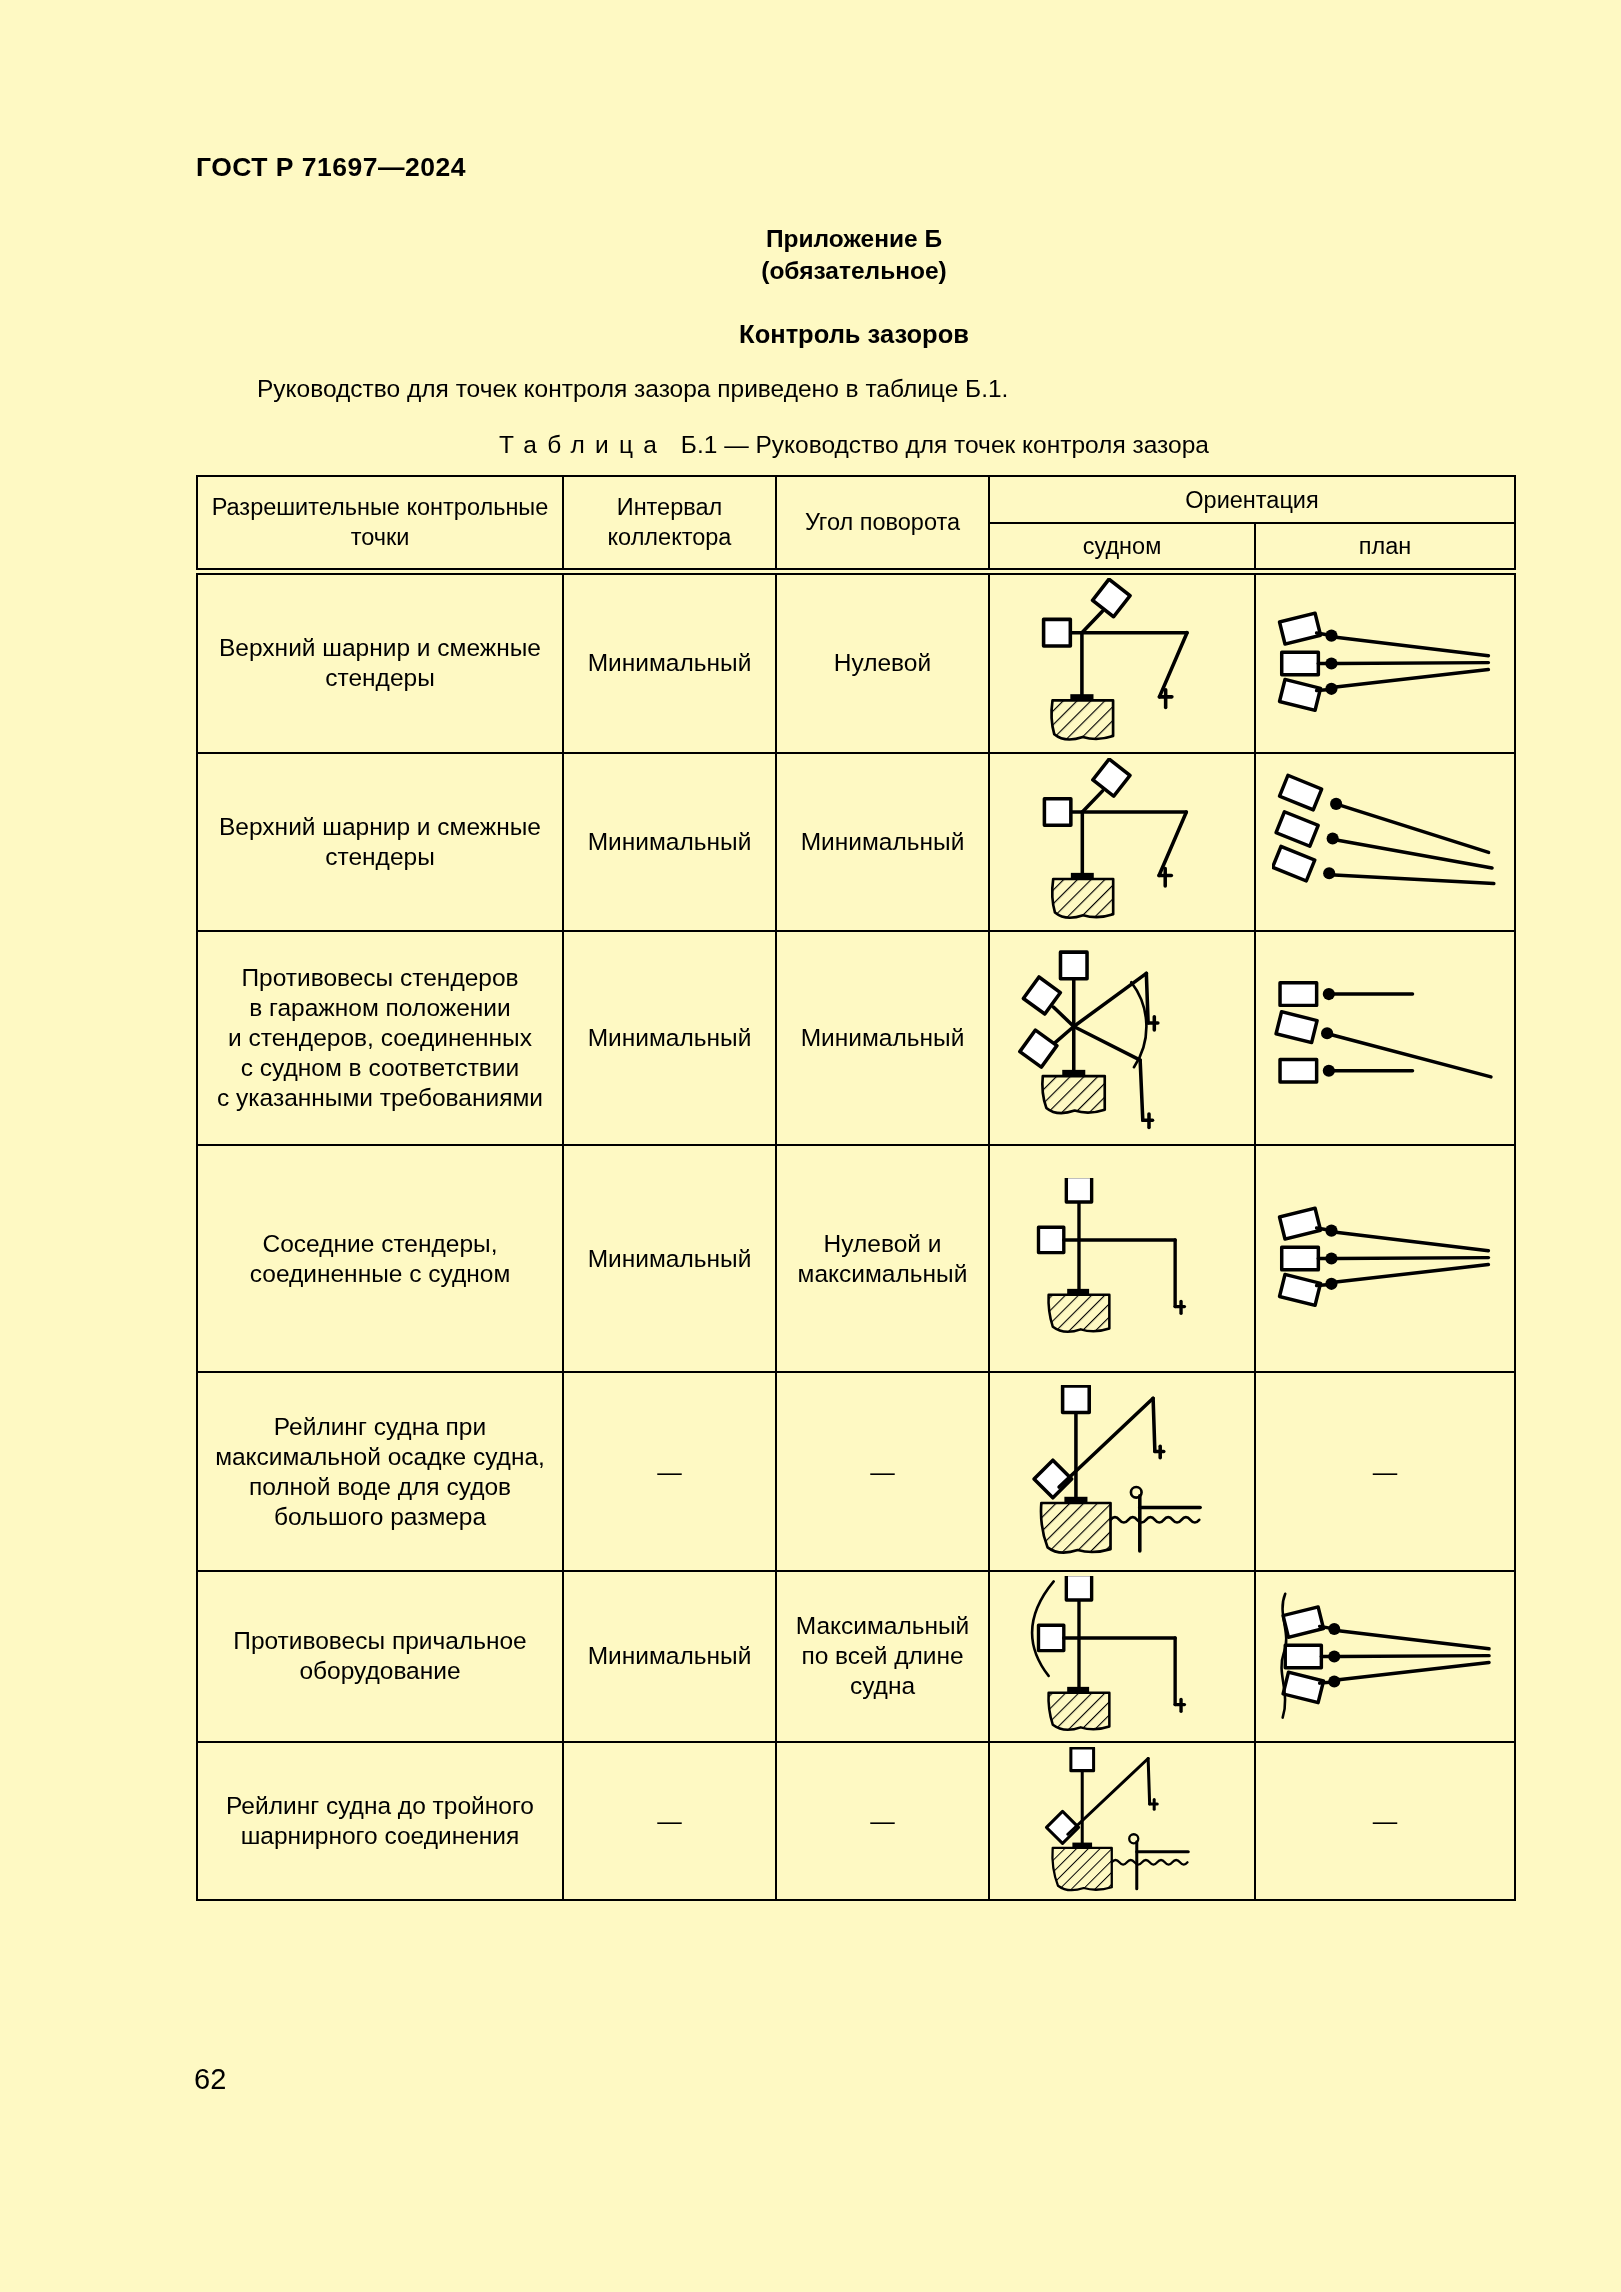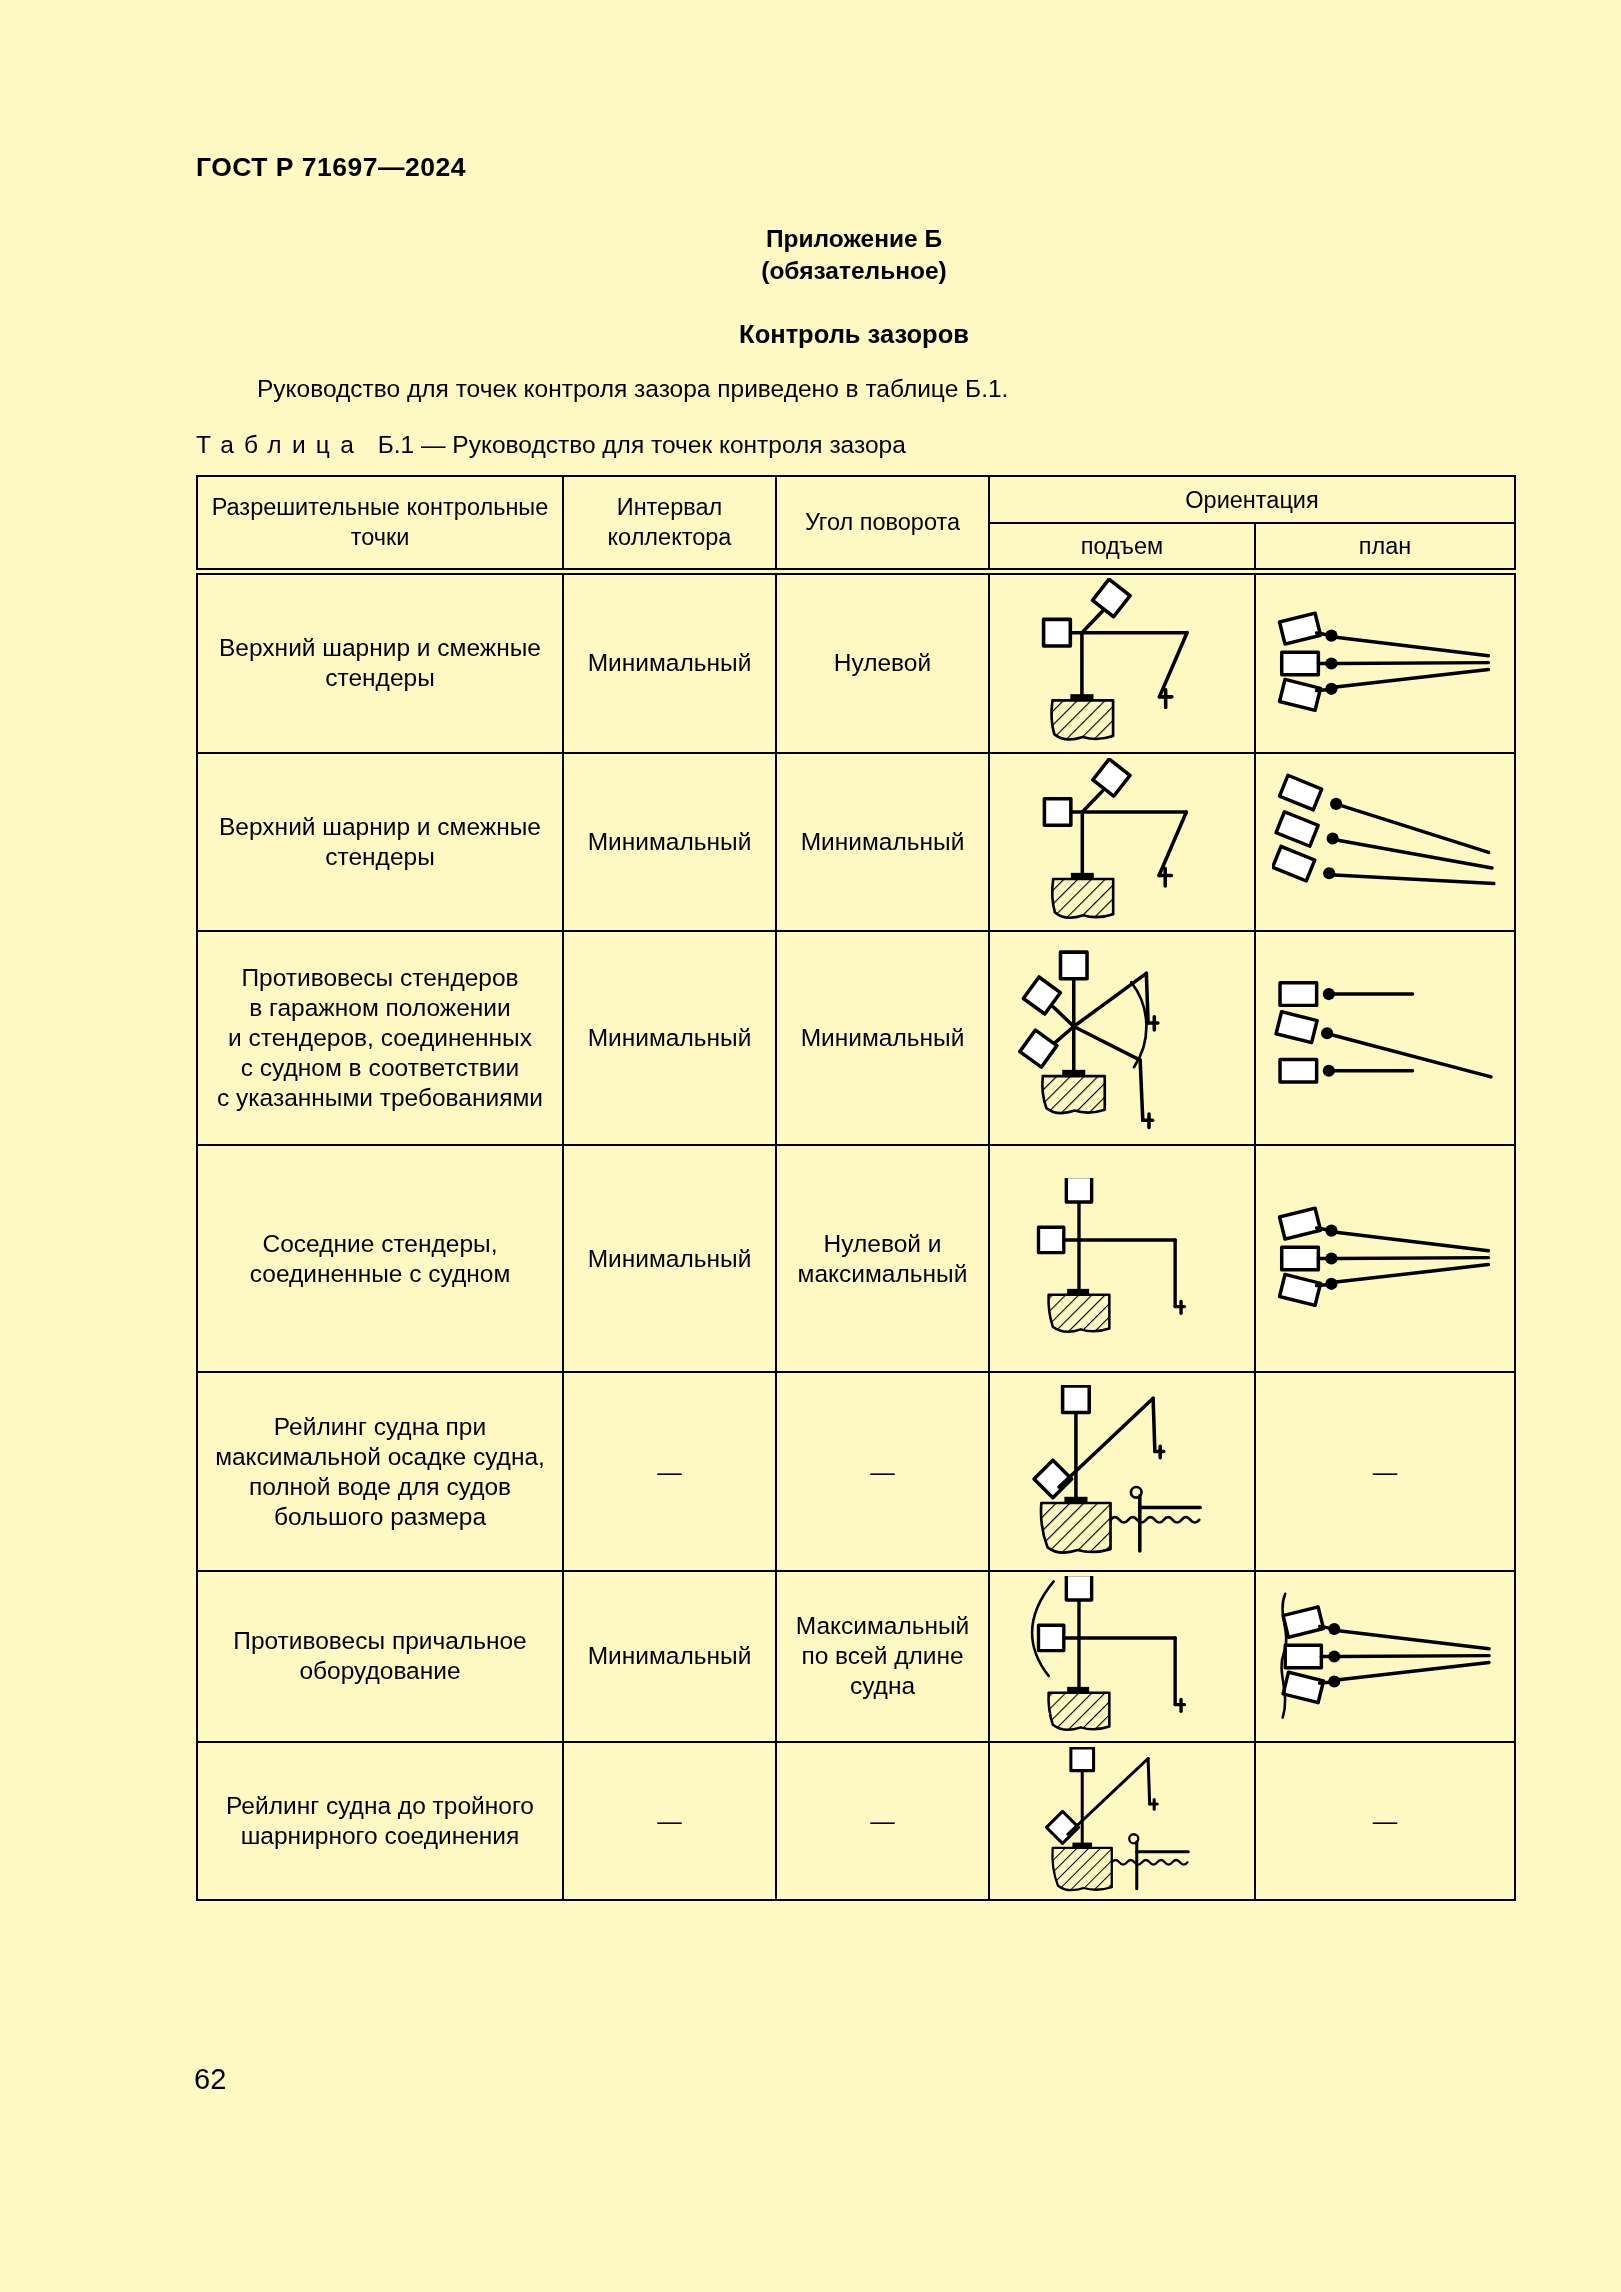--- a/index.html
+++ b/index.html
@@ -19,21 +19,21 @@
   .centered-block{
     position:absolute;left:196px;width:1316px;text-align:center;
   }
   .appendix-name{top:223px;font-size:24.5px;font-weight:bold;line-height:32px;}
   .section-title{top:320px;font-size:25.5px;font-weight:bold;}
   .intro{
     position:absolute;left:196px;top:375px;width:1316px;
     font-size:24.5px;text-indent:61px;
   }
   .caption{
-    position:absolute;left:196px;top:431px;width:1316px;font-size:24.5px;
+    position:absolute;left:196px;top:431px;width:1316px;font-size:24.5px;text-align:center;
   }
   .caption .sp{letter-spacing:.42em;}
   table.gost{
     position:absolute;left:196px;top:475px;
     width:1316px;table-layout:fixed;
     border-collapse:collapse;
     border:2.9px solid #000;
     font-size:24.5px;line-height:30px;
   }
   table.gost th,table.gost td{
@@ -194,21 +194,21 @@
     <thead>
       <tr class="hA">
         <th rowspan="2" class="pre">Разрешительные контрольные
 точки</th>
         <th rowspan="2" class="pre">Интервал
 коллектора</th>
         <th rowspan="2" class="pre">Угол поворота</th>
         <th colspan="2">Ориентация</th>
       </tr>
       <tr class="hB">
-        <th>подъем</th>
+        <th>судном</th>
         <th>план</th>
       </tr>
     </thead>
     <tbody>
 
       <tr class="r1">
         <td class="pts pre">Верхний шарнир и смежные
 стендеры</td>
         <td class="pre">Минимальный</td>
         <td class="pre">Нулевой</td>

